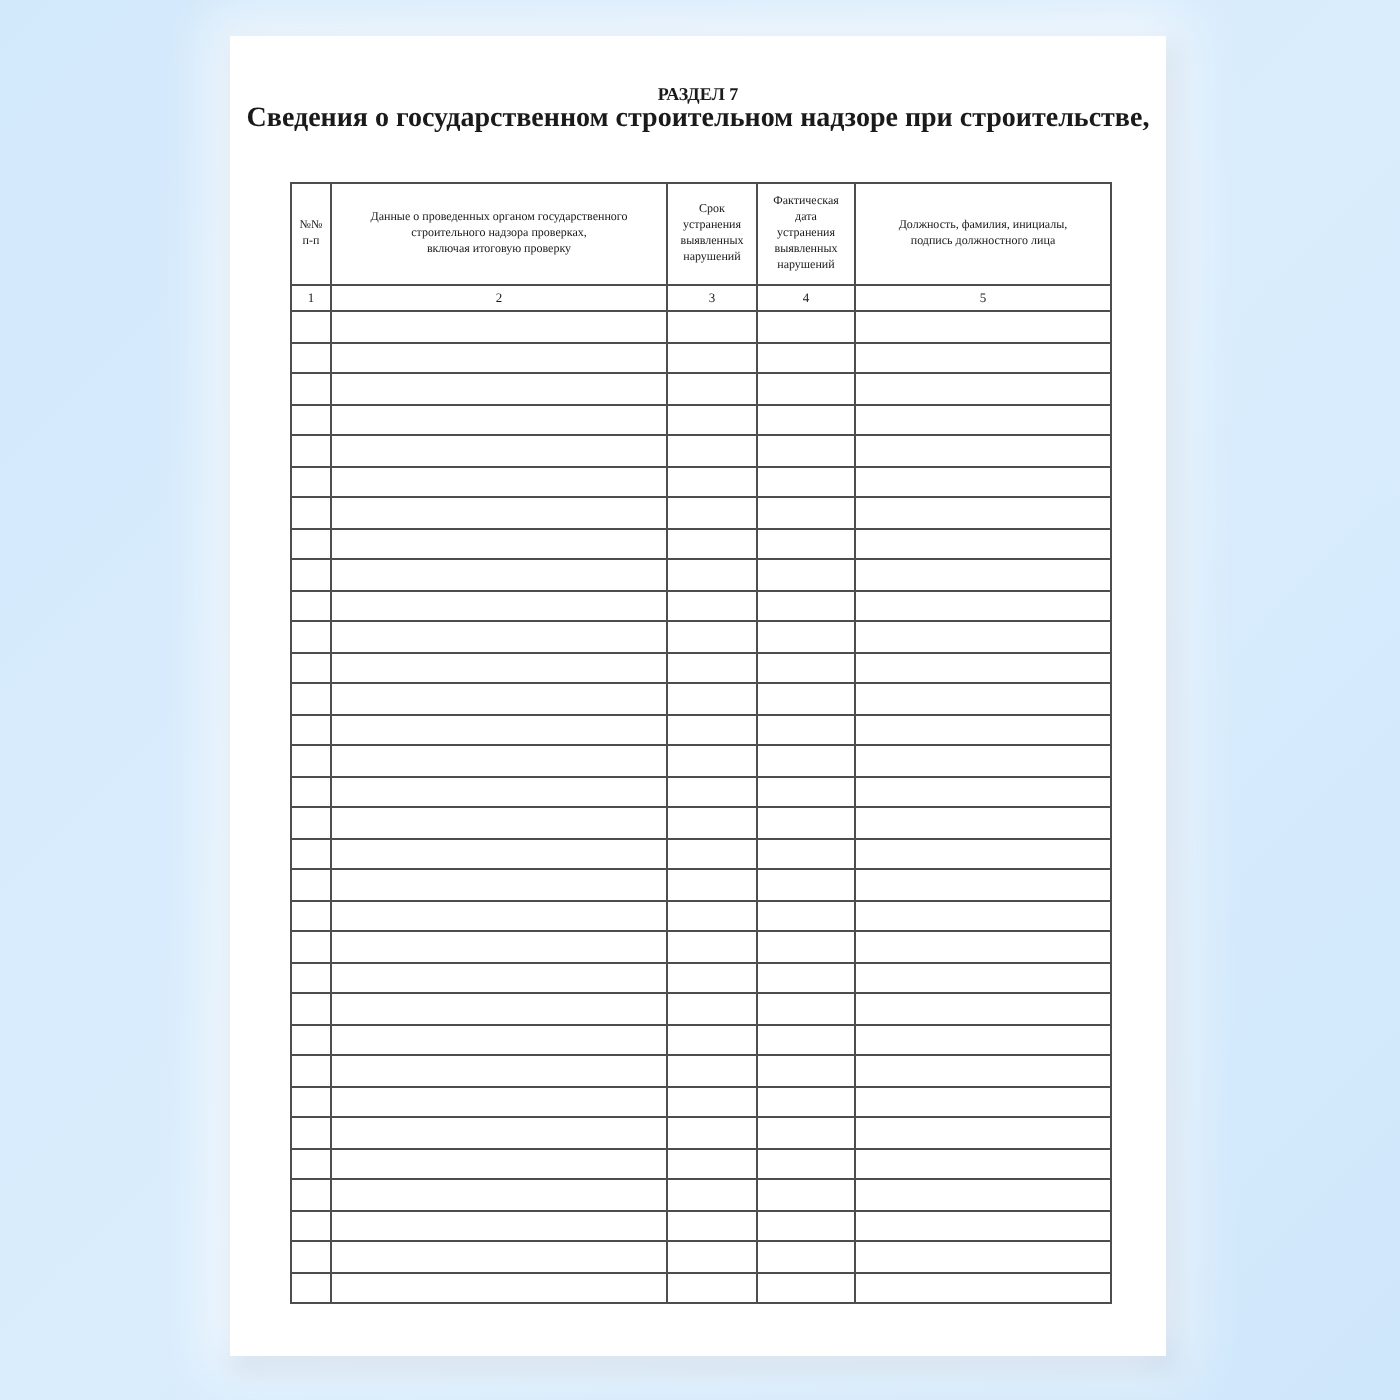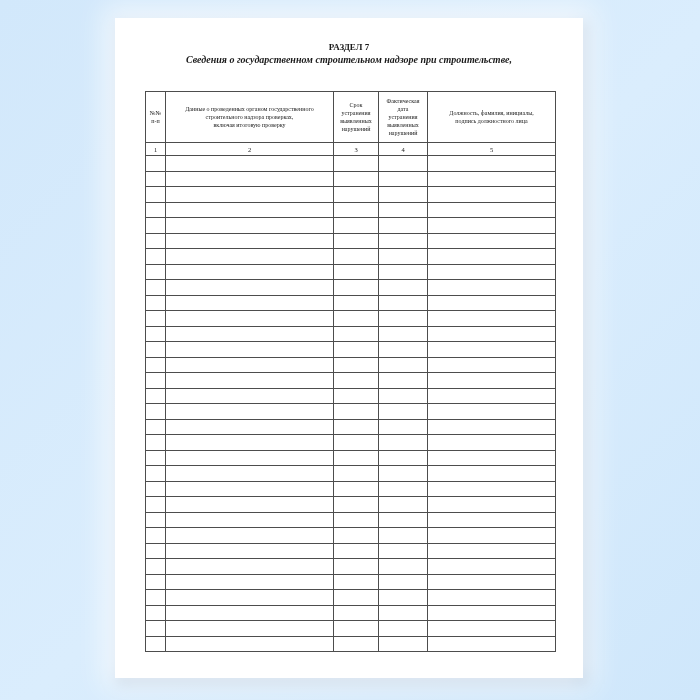--- a/index.html
+++ b/index.html
@@ -32,23 +32,22 @@
     text-align: center;
     color: var(--text-black, #1a1a1a);
   }
   .section-title {
     font-weight: bold;
     font-size: 9px;
     line-height: 13px;
   }
   .subtitle {
     font-weight: bold;
-    font-size: 10px;
+    font-size: 14px;
     line-height: 12px;
-    font-style: italic;
   }
   table.doc-table {
     position: absolute;
     left: 30px;
     top: 73px;
     width: 410px;
     border-collapse: collapse;
     table-layout: fixed;
     color: var(--text-black, #1a1a1a);
   }

